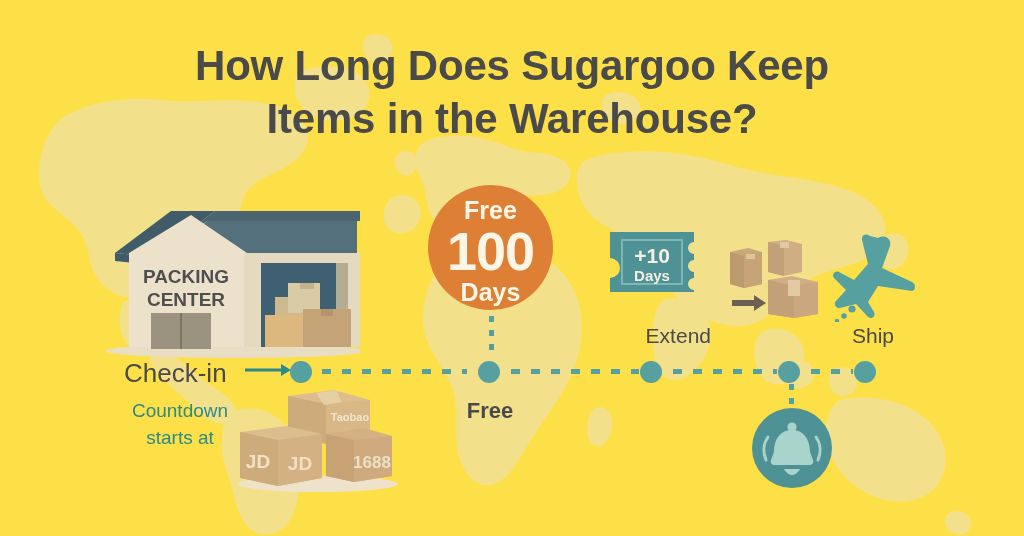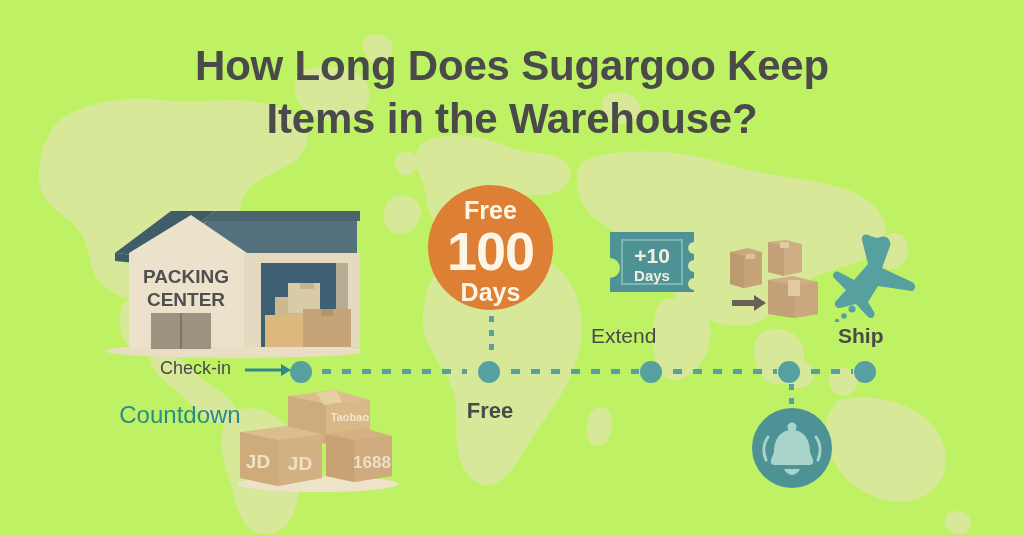--- a/index.html
+++ b/index.html
@@ -1,21 +1,21 @@
 <!DOCTYPE html>
 <html><head>
 <meta charset="utf-8">
 <style>
   html,body{margin:0;padding:0;}
   body{
     width:1024px;height:536px;overflow:hidden;
     font-family:"Liberation Sans",sans-serif;
     background:#f8efdb;
   }
-  #stage{position:relative;width:1024px;height:536px;background:#bef264;overflow:hidden;}
+  #stage{position:relative;width:1024px;height:536px;background:#fde047;overflow:hidden;}
 
   
   #worldmap{position:absolute;left:0;top:0;width:1024px;height:536px;opacity:.55;}
 
   
   .title{
     position:absolute;left:0;top:40px;width:1024px;
     text-align:center;color:#4a4a4a;
     font-size:42px;font-weight:bold;line-height:1.25;
     letter-spacing:-.2px;
@@ -26,28 +26,28 @@
     background:#57a0a0;top:361px;
   }
   .dash-run{
     position:absolute;top:369px;height:5px;
     background-image:repeating-linear-gradient(to right,#57a0a0 0 9px,transparent 9px 20px);
   }
 
   
   .checkin-label{
     position:absolute;left:124px;top:358px;
-    font-size:18px;color:#4a4a4a;font-weight:500;margin-left:36px;
+    font-size:26px;color:#4a4a4a;font-weight:500;
   }
   .arrow-wrap{position:absolute;left:245px;top:362px;}
 
   .countdown{
     position:absolute;left:106px;top:398px;width:148px;
     text-align:center;color:#2d8a8a;
-    font-size:24px;line-height:1.42;
+    font-size:19px;line-height:1.42;
   }
 
   
   .badge{
     position:absolute;left:428px;top:185px;width:125px;height:125px;
     border-radius:50%;background:#dd8036;
     color:#fdf6e6;text-align:center;
   }
   .badge .b1{font-size:25px;font-weight:bold;padding-top:13px;line-height:1;}
   .badge .b2{font-size:54px;font-weight:bold;line-height:1.05;letter-spacing:-1px;}
@@ -57,21 +57,21 @@
     position:absolute;left:489px;top:316px;width:5px;height:42px;
     background-image:repeating-linear-gradient(to bottom,#57a0a0 0 6px,transparent 6px 14px);
   }
   .free100{
     position:absolute;left:410px;top:396px;width:160px;text-align:center;
     color:#4a4a4a;font-size:22px;font-weight:bold;line-height:1.35;
   }
 
   
   .step-label{
-    position:absolute;top:324px;color:#4a4a4a;font-size:21px;text-align:left;
+    position:absolute;top:324px;color:#4a4a4a;font-size:21px;text-align:right;
   }
 
   
   .bell-stem{
     position:absolute;left:789px;top:384px;width:5px;height:26px;
     background-image:repeating-linear-gradient(to bottom,#57a0a0 0 6px,transparent 6px 14px);
   }
   .bell-circle{
     position:absolute;left:752px;top:408px;width:80px;height:80px;border-radius:50%;
     background:#4e9296;
@@ -229,41 +229,42 @@
       <path d="M50 6 C56 2 64 6 62 14 L54 36 L84 50 C88 52 88 58 84 59 L50 54 L40 70 L46 80
                C48 84 44 88 40 85 L28 72 L12 76 C8 77 5 72 8 69 L18 58 L6 46 C3 43 7 38 11 40
                L26 48 L40 32 L34 8 C33 3 38 1 42 4 Z"></path>
       <circle cx="24" cy="77" r="3.6"></circle>
       <circle cx="16" cy="84" r="2.8"></circle>
       <circle cx="9" cy="89" r="2.2"></circle>
     </g>
   </svg>
 
   <div class="step-label" style="left:591px;width:120px;">Extend</div>
-  <div class="step-label" style="left:838px;width:56px;font-weight:bold;">Ship</div>
+  <div class="step-label" style="left:838px;width:56px;">Ship</div>
 
   <div class="dash-run" style="left:322px;width:145px;"></div>
   <div class="dash-run" style="left:511px;width:128px;"></div>
   <div class="dash-run" style="left:673px;width:104px;"></div>
   <div class="dash-run" style="left:811px;width:42px;"></div>
 
   <div class="dot" style="left:290px;"></div>
   <div class="dot" style="left:478px;"></div>
   <div class="dot" style="left:640px;"></div>
   <div class="dot" style="left:778px;"></div>
   <div class="dot" style="left:854px;"></div>
 
   <div class="checkin-label">Check-in</div>
   <svg class="arrow-wrap" width="48" height="16" viewBox="0 0 48 16" xmlns="http://www.w3.org/2000/svg">
     <line x1="0" y1="8" x2="38" y2="8" stroke="#2d8a8a" stroke-width="3"></line>
     <path d="M36 2 L46 8 L36 14 Z" fill="#2d8a8a"></path>
   </svg>
 
   <div class="countdown">
     <div>Countdown</div>
+    <div>starts at</div>
   </div>
 
   <div class="free100">
     <div>Free</div>
   </div>
 
   <div class="bell-stem"></div>
   <div class="bell-circle">
     <svg width="80" height="80" viewBox="0 0 80 80" xmlns="http://www.w3.org/2000/svg">
       <g fill="#a9d4cc">

